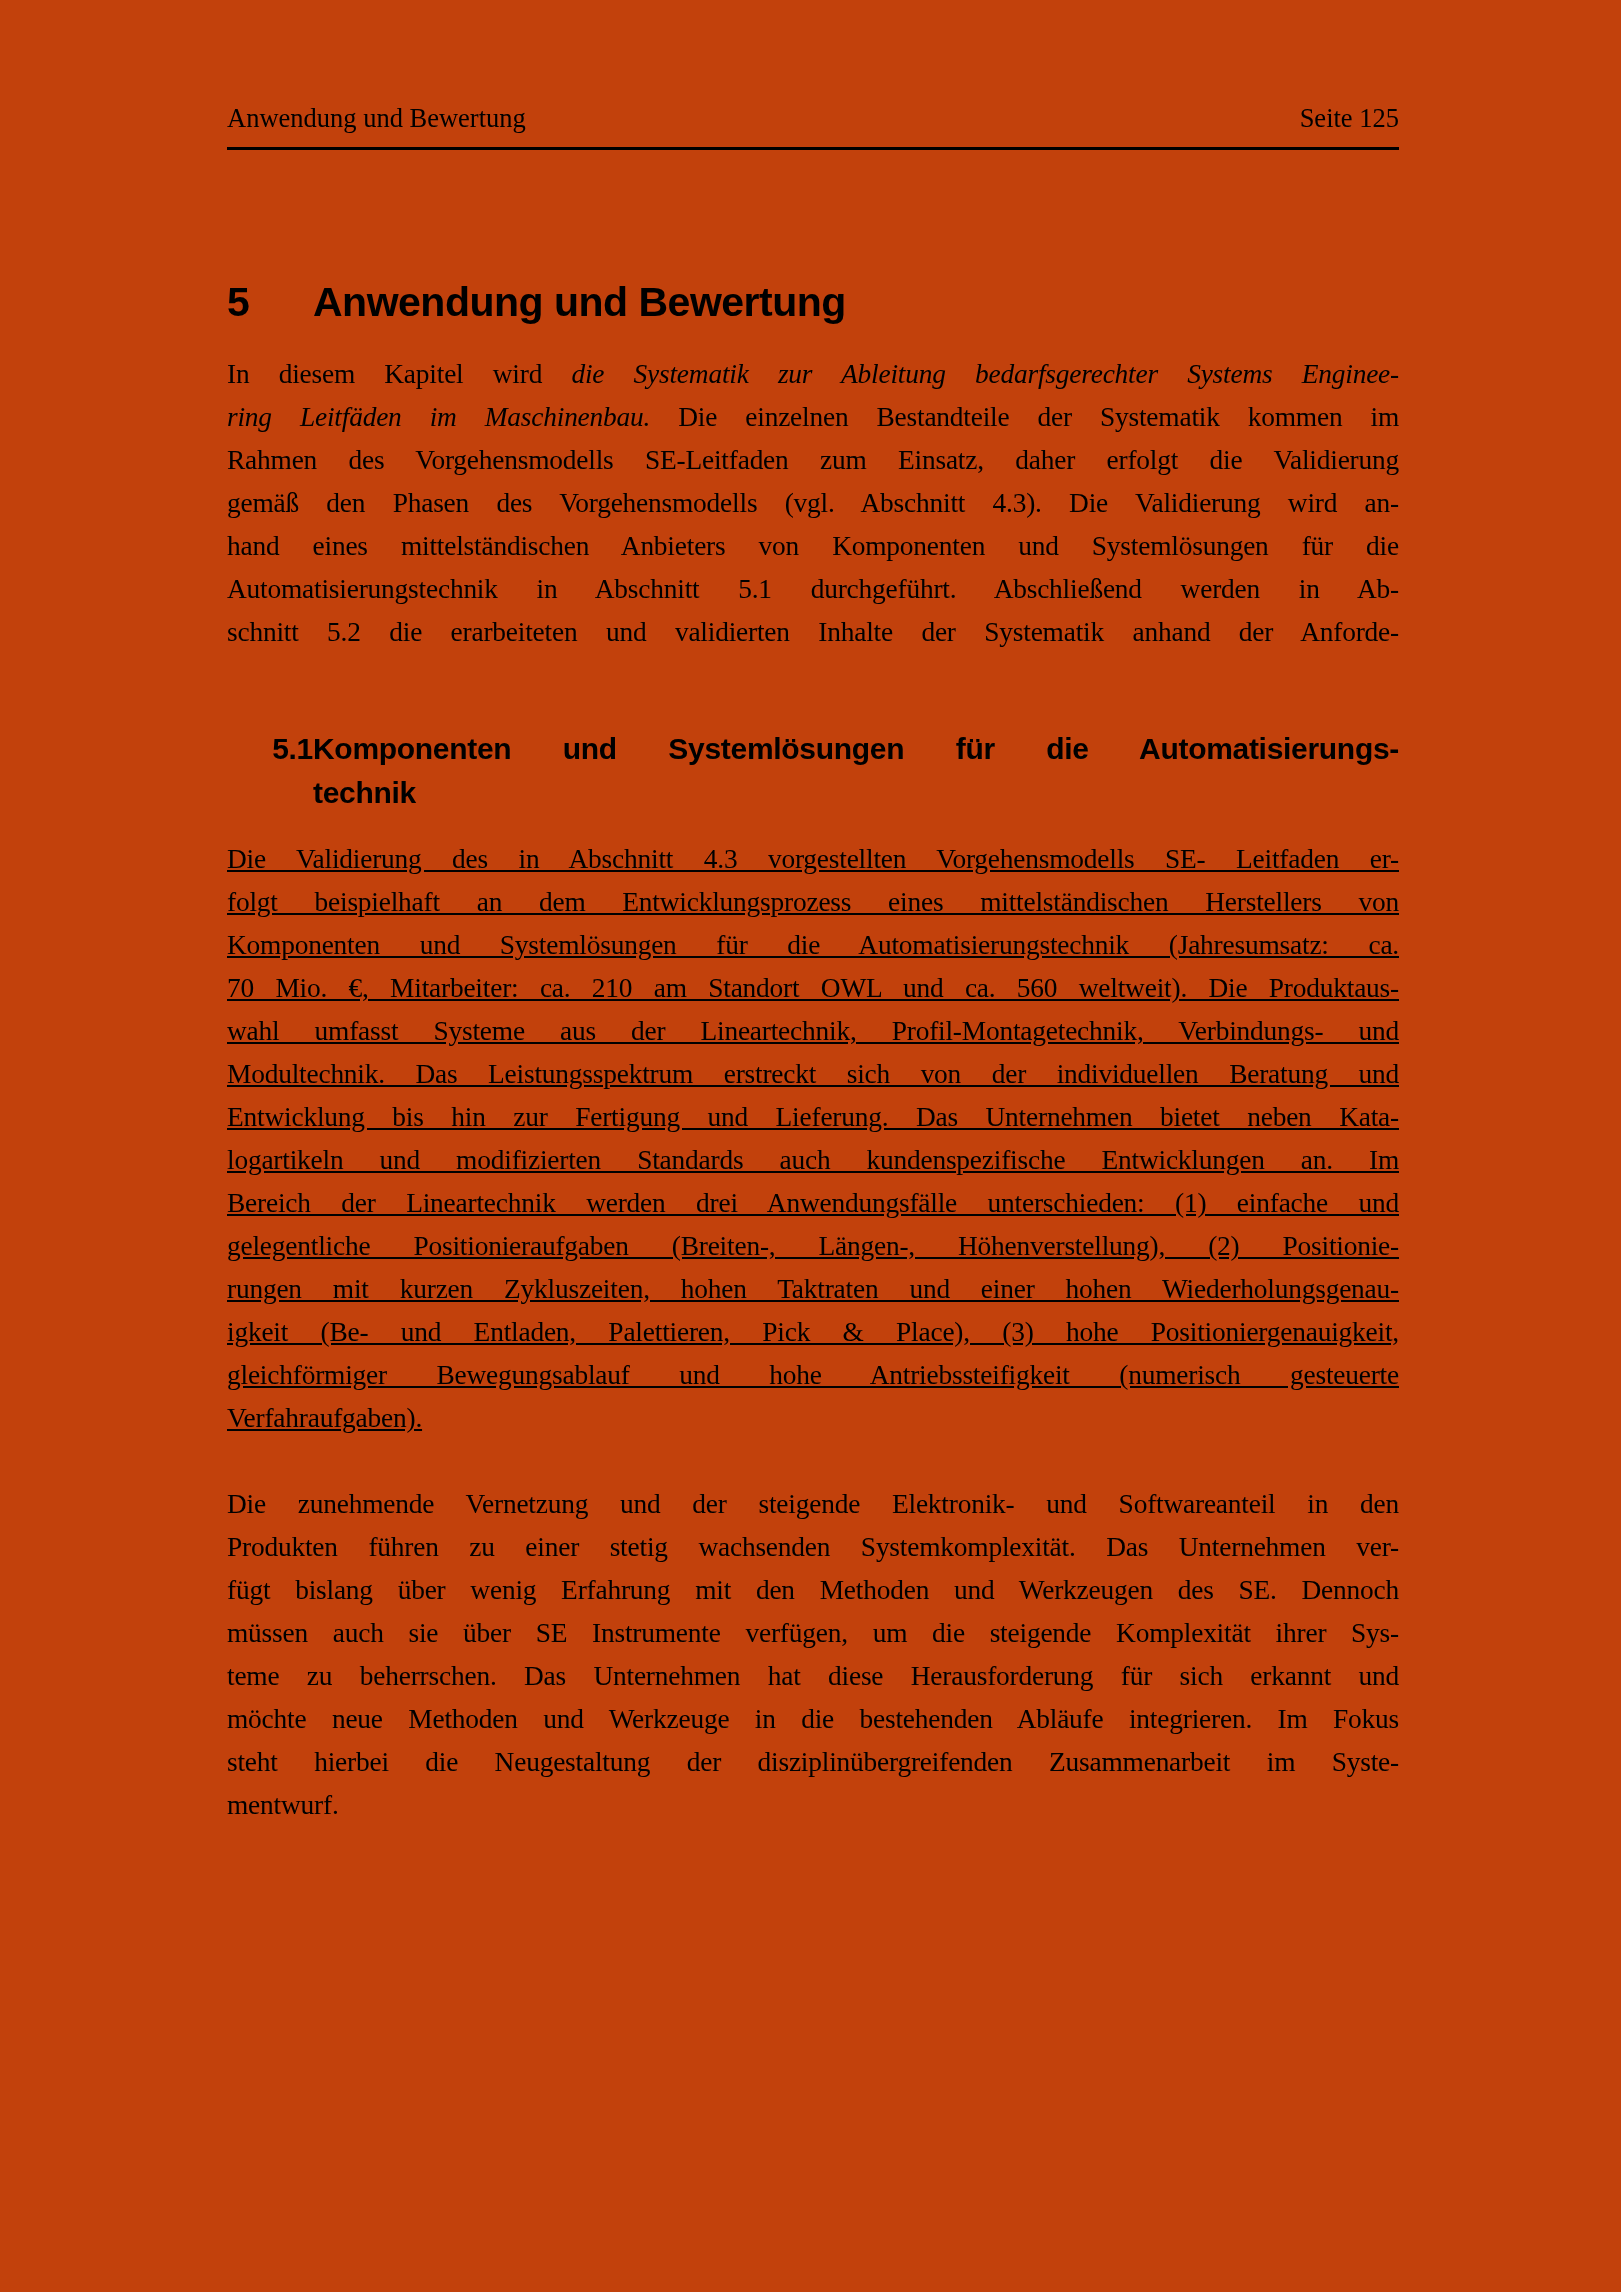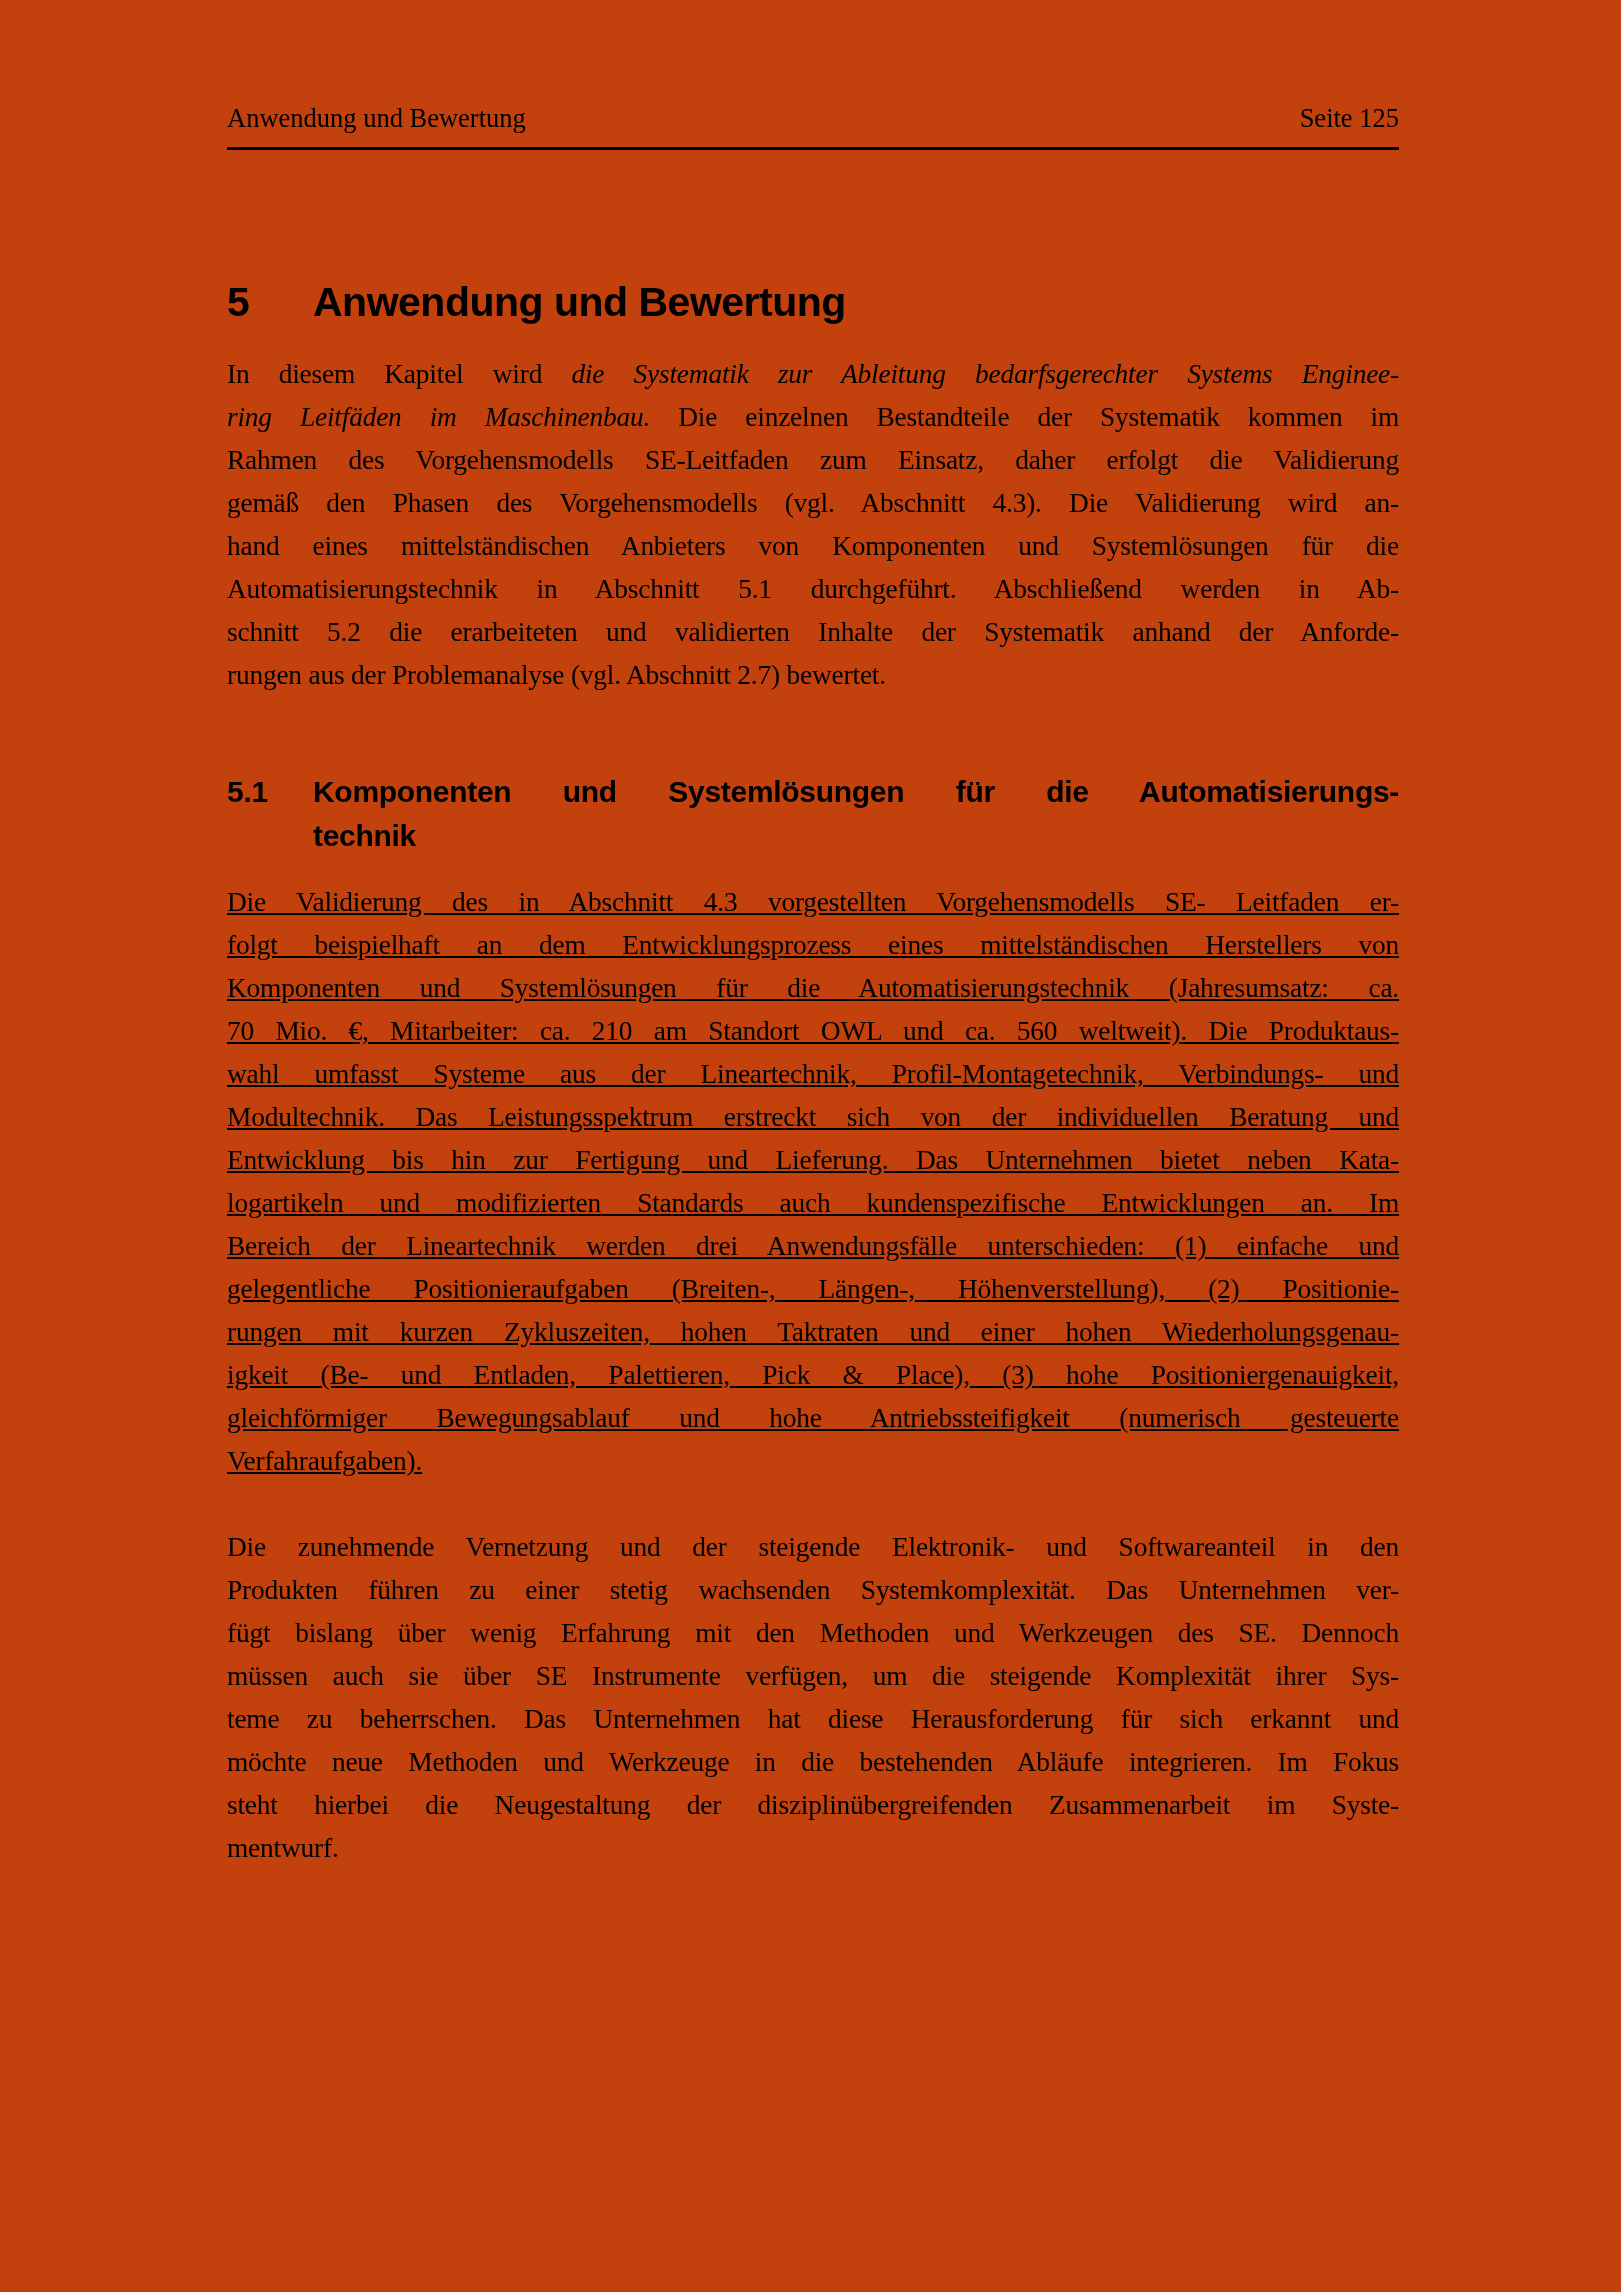--- a/index.html
+++ b/index.html
@@ -50,20 +50,21 @@
     display: flex;
     margin: 73px 0 0 0;
     font-family: "Liberation Sans", sans-serif;
     font-weight: bold;
     font-size: 30px;
     line-height: 44px;
     letter-spacing: -0.3px;
   }
   .section .hnum {
     flex: 0 0 86px;
+    text-align: right;
   }
   .section .stitle { flex: 1 1 auto; }
   .line {
     text-align: justify;
     text-align-last: justify;
   }
   .line.last {
     text-align-last: left;
   }
   .italic { font-style: italic; }
@@ -87,21 +88,20 @@
   <section class="content">
 
     <div class="para first">
         <div class="line"><span>In diesem Kapitel wird </span><span class="italic">die Systematik zur Ableitung bedarfsgerechter Systems Enginee-</span></div>
         <div class="line"><span class="italic">ring Leitfäden im Maschinenbau.</span><span> Die einzelnen Bestandteile der Systematik kommen im</span></div>
         <div class="line"><span>Rahmen des Vorgehensmodells SE-Leitfaden zum Einsatz, daher erfolgt die Validierung</span></div>
         <div class="line"><span>gemäß den Phasen des Vorgehensmodells (vgl. Abschnitt 4.3). Die Validierung wird an-</span></div>
         <div class="line"><span>hand eines mittelständischen Anbieters von Komponenten und Systemlösungen für die</span></div>
         <div class="line"><span>Automatisierungstechnik in Abschnitt 5.1 durchgeführt. Abschließend werden in Ab-</span></div>
         <div class="line"><span>schnitt 5.2 die erarbeiteten und validierten Inhalte der Systematik anhand der Anforde-</span></div>
-        <div class="line last"><span>rungen aus der Problemanalyse (vgl. Abschnitt 2.7) bewertet.</span></div>
       </div>
 
     <h2 class="section">
       <span class="hnum">5.1</span>
       <span class="stitle">
           <div class="line">Komponenten und Systemlösungen für die Automatisierungs-</div>
           <div class="line last">technik</div>
         </span>
     </h2>
 

